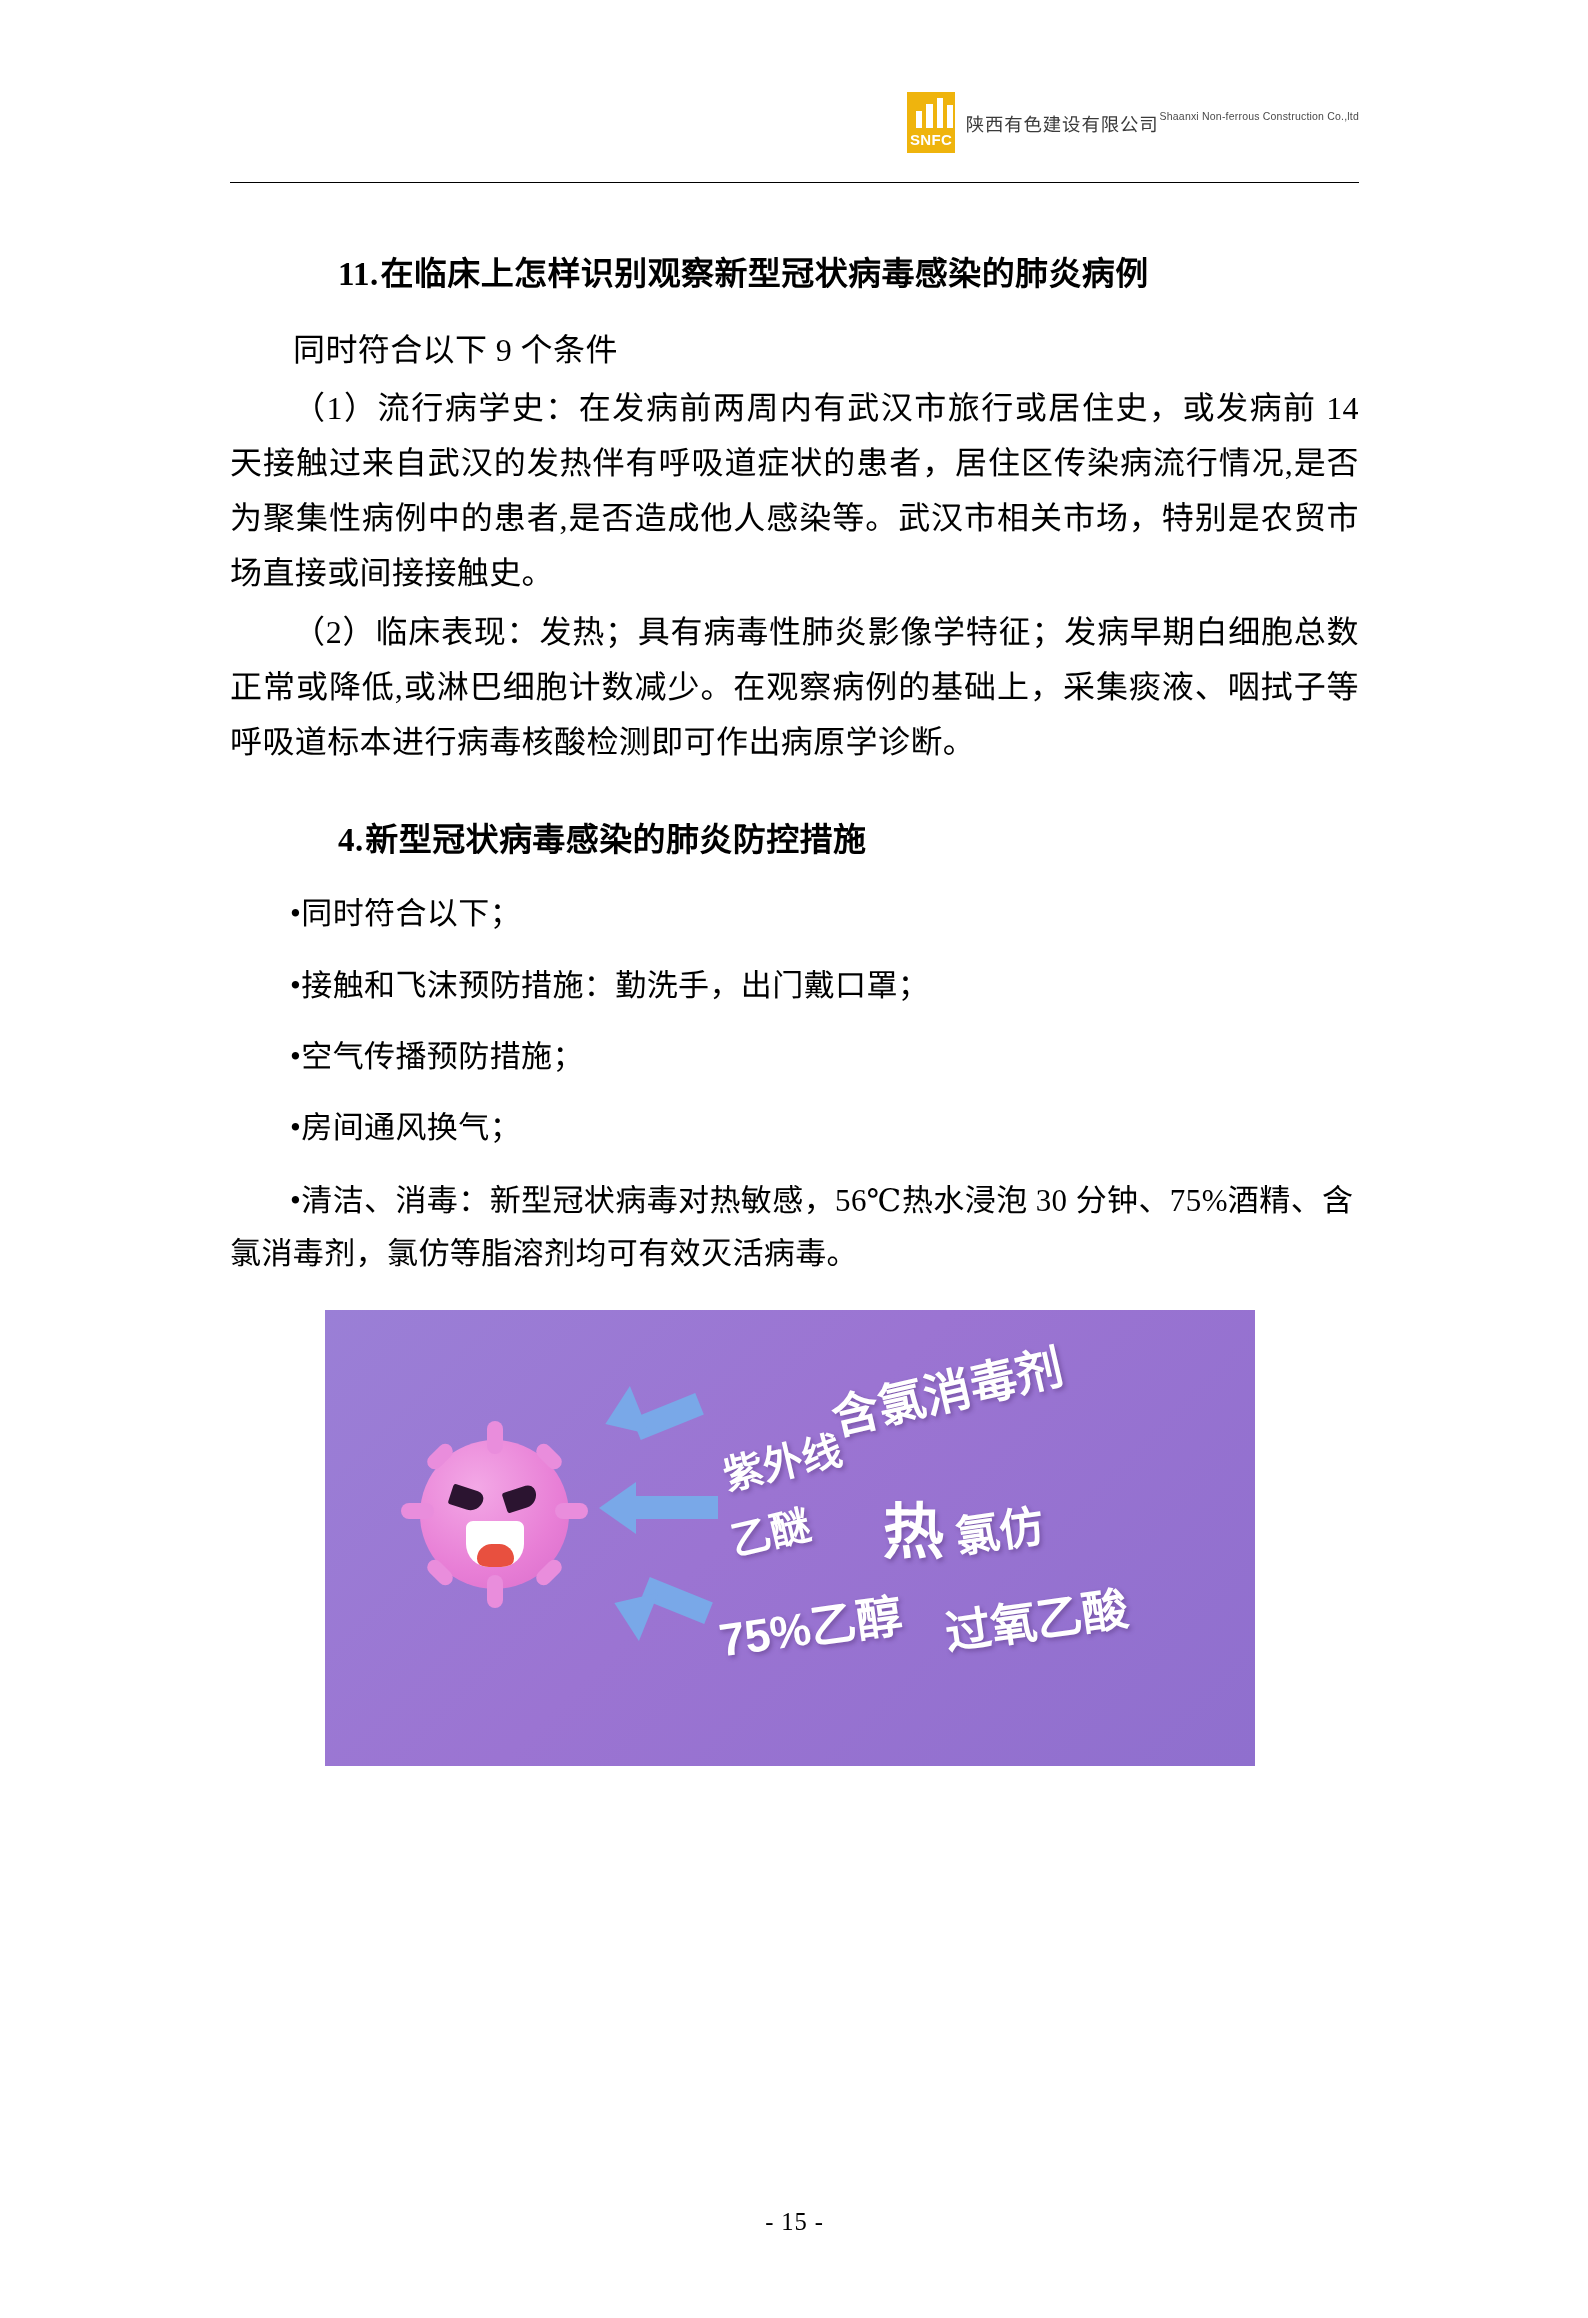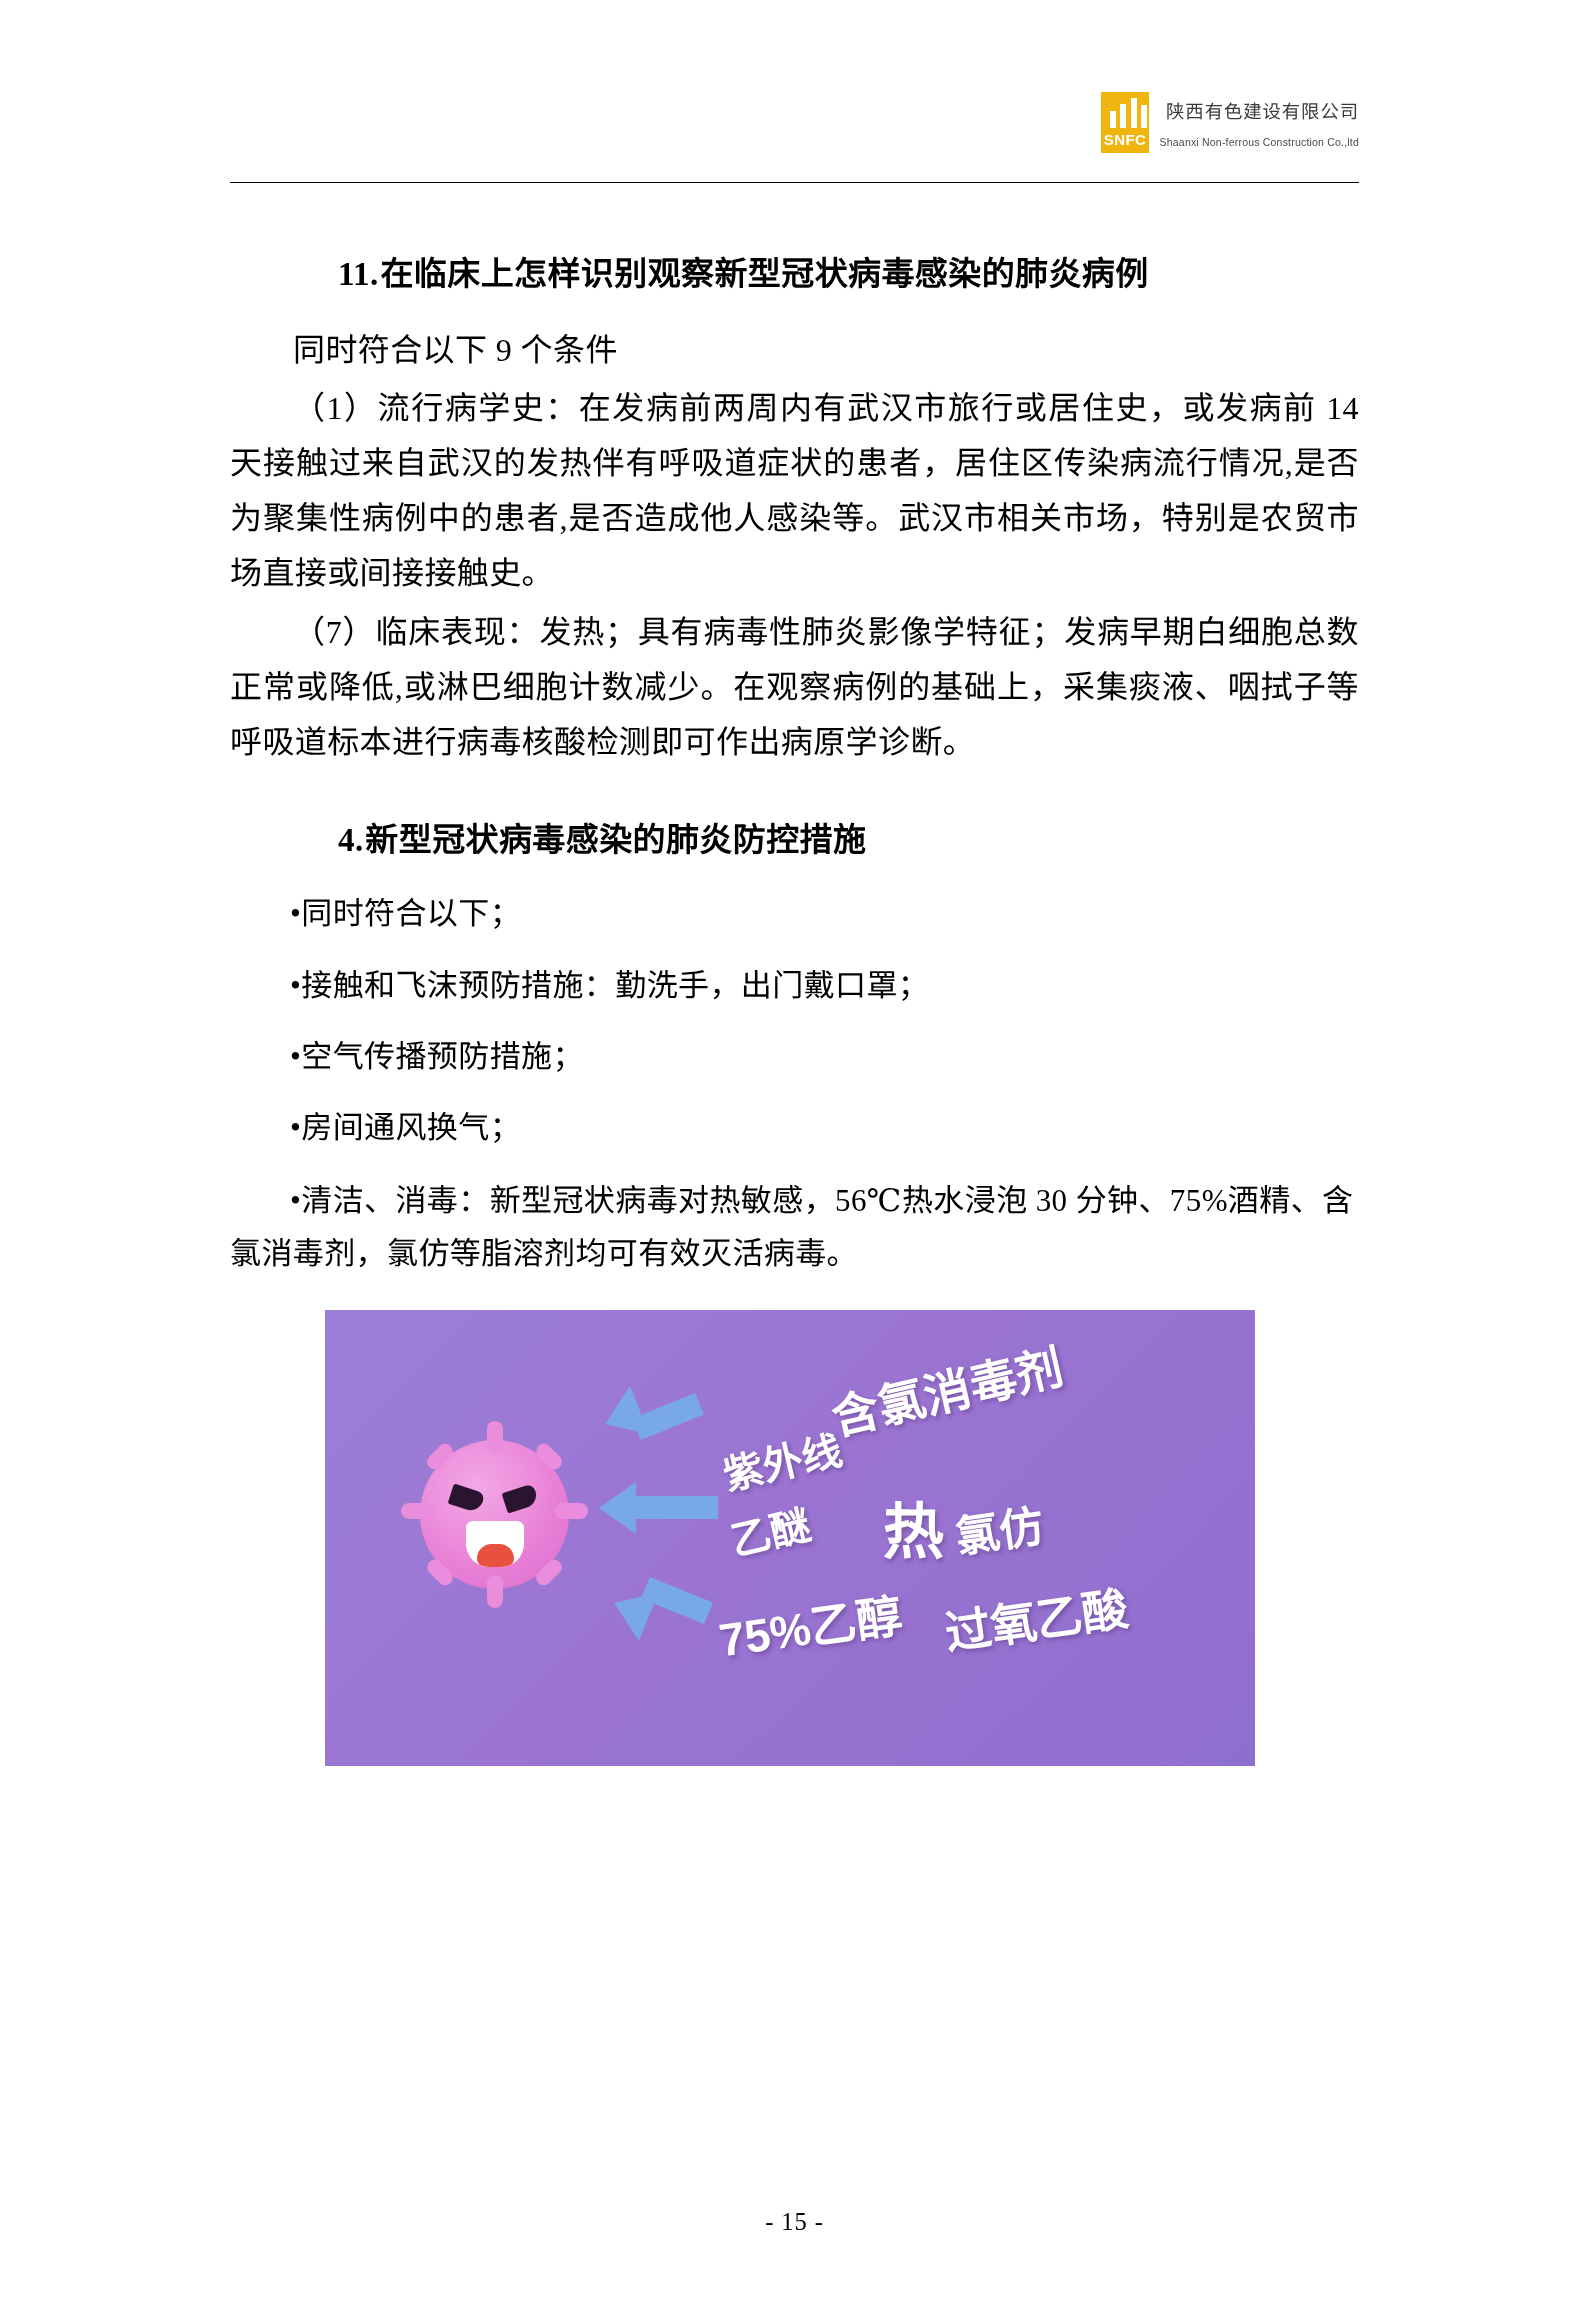--- a/index.html
+++ b/index.html
@@ -71,24 +71,22 @@
     width: 100%;
     text-align: center;
     color: #ffffff;
     font-family: "Liberation Sans", sans-serif;
     font-weight: bold;
     font-size: 15px;
     letter-spacing: 0.4px;
   }
   .logo-names {
     display: flex;
-    flex-direction: column;
     justify-content: center;
-    gap: 13px;
-    align-items: flex-end;
+    gap: 1px;
   }
   .logo-cn {
     font-family: "Liberation Sans", sans-serif;
     font-size: 18.4px;
     color: #3a3a3a;
     letter-spacing: 0.9px;
   }
   .logo-en {
     font-family: "Liberation Sans", sans-serif;
     font-size: 10.5px;
@@ -259,21 +257,21 @@
   </div>
   <div class="header-rule"></div>
 
   <div class="content">
 
     <h2 class="section-title">
       <span class="num">11.</span><span>在临床上怎样识别观察新型冠状病毒感染的肺炎病例</span>
     </h2>
     <p class="para indent">同时符合以下 9 个条件</p>
     <p class="para indent">（1）流行病学史：在发病前两周内有武汉市旅行或居住史，或发病前 14 天接触过来自武汉的发热伴有呼吸道症状的患者，居住区传染病流行情况,是否为聚集性病例中的患者,是否造成他人感染等。武汉市相关市场，特别是农贸市场直接或间接接触史。</p>
-    <p class="para indent">（7）临床表现：发热；具有病毒性肺炎影像学特征；发病早期白细胞总数正常或降低,或淋巴细胞计数减少。在观察病例的基础上，采集痰液、咽拭子等呼吸道标本进行病毒核酸检测即可作出病原学诊断。</p>
+    <p class="para indent">（2）临床表现：发热；具有病毒性肺炎影像学特征；发病早期白细胞总数正常或降低,或淋巴细胞计数减少。在观察病例的基础上，采集痰液、咽拭子等呼吸道标本进行病毒核酸检测即可作出病原学诊断。</p>
 
     <div class="block-12">
       <h2 class="section-title">
         <span class="num">4.</span><span>新型冠状病毒感染的肺炎防控措施</span>
       </h2>
       <div class="list-12">
         <p class="bullet">•同时符合以下；</p>
         <p class="bullet">•接触和飞沫预防措施：勤洗手，出门戴口罩；</p>
         <p class="bullet">•空气传播预防措施；</p>
         <p class="bullet">•房间通风换气；</p>

